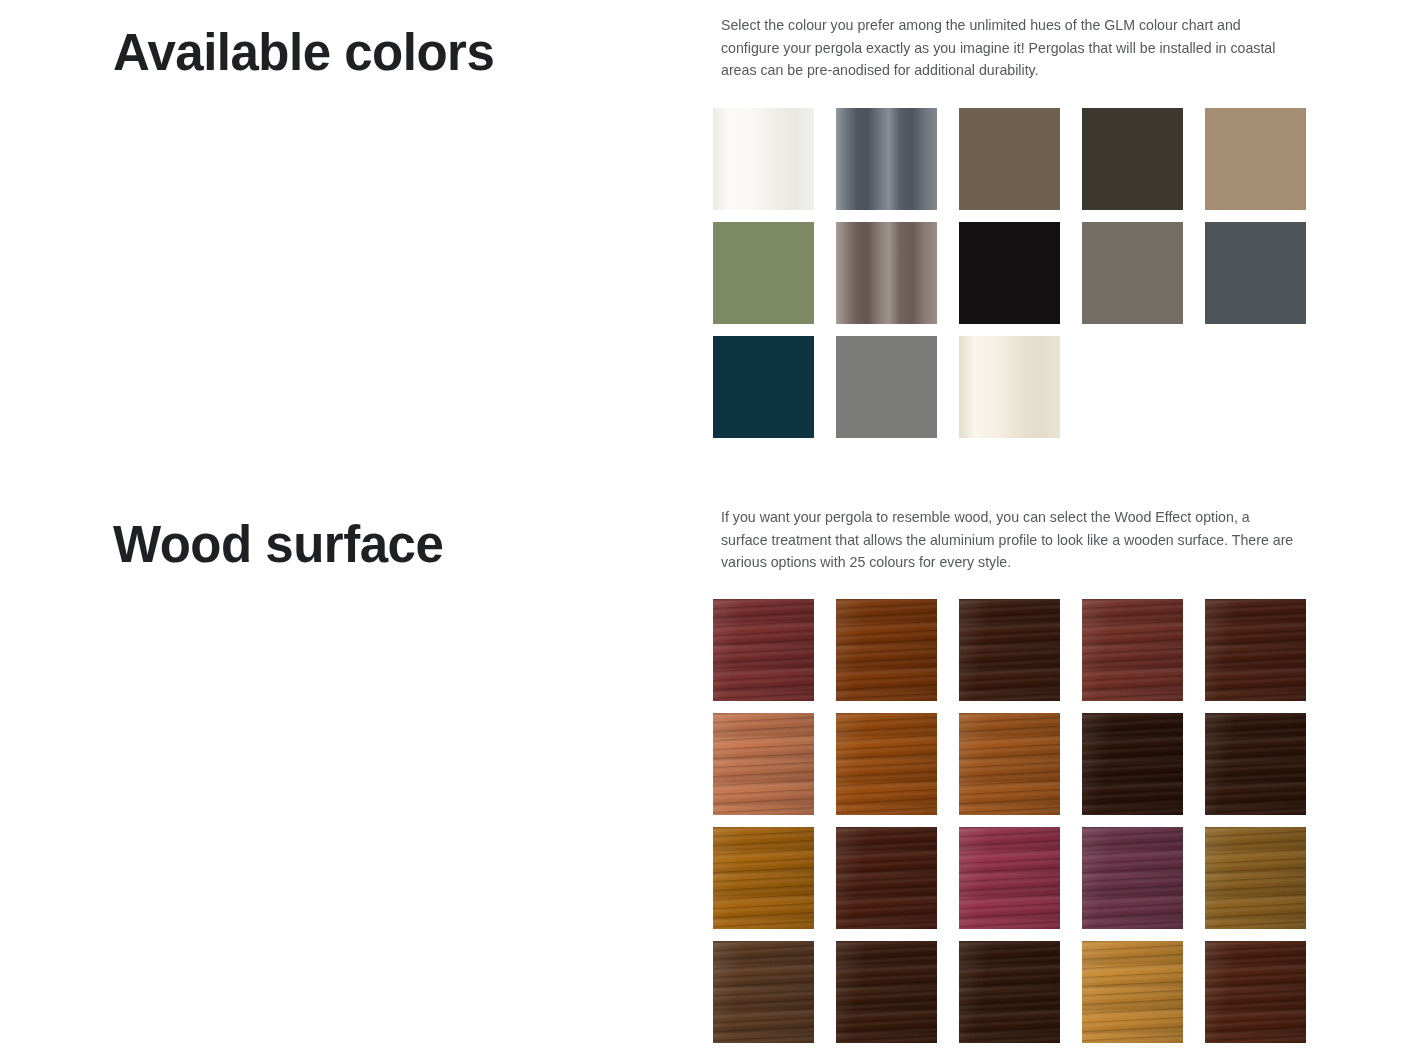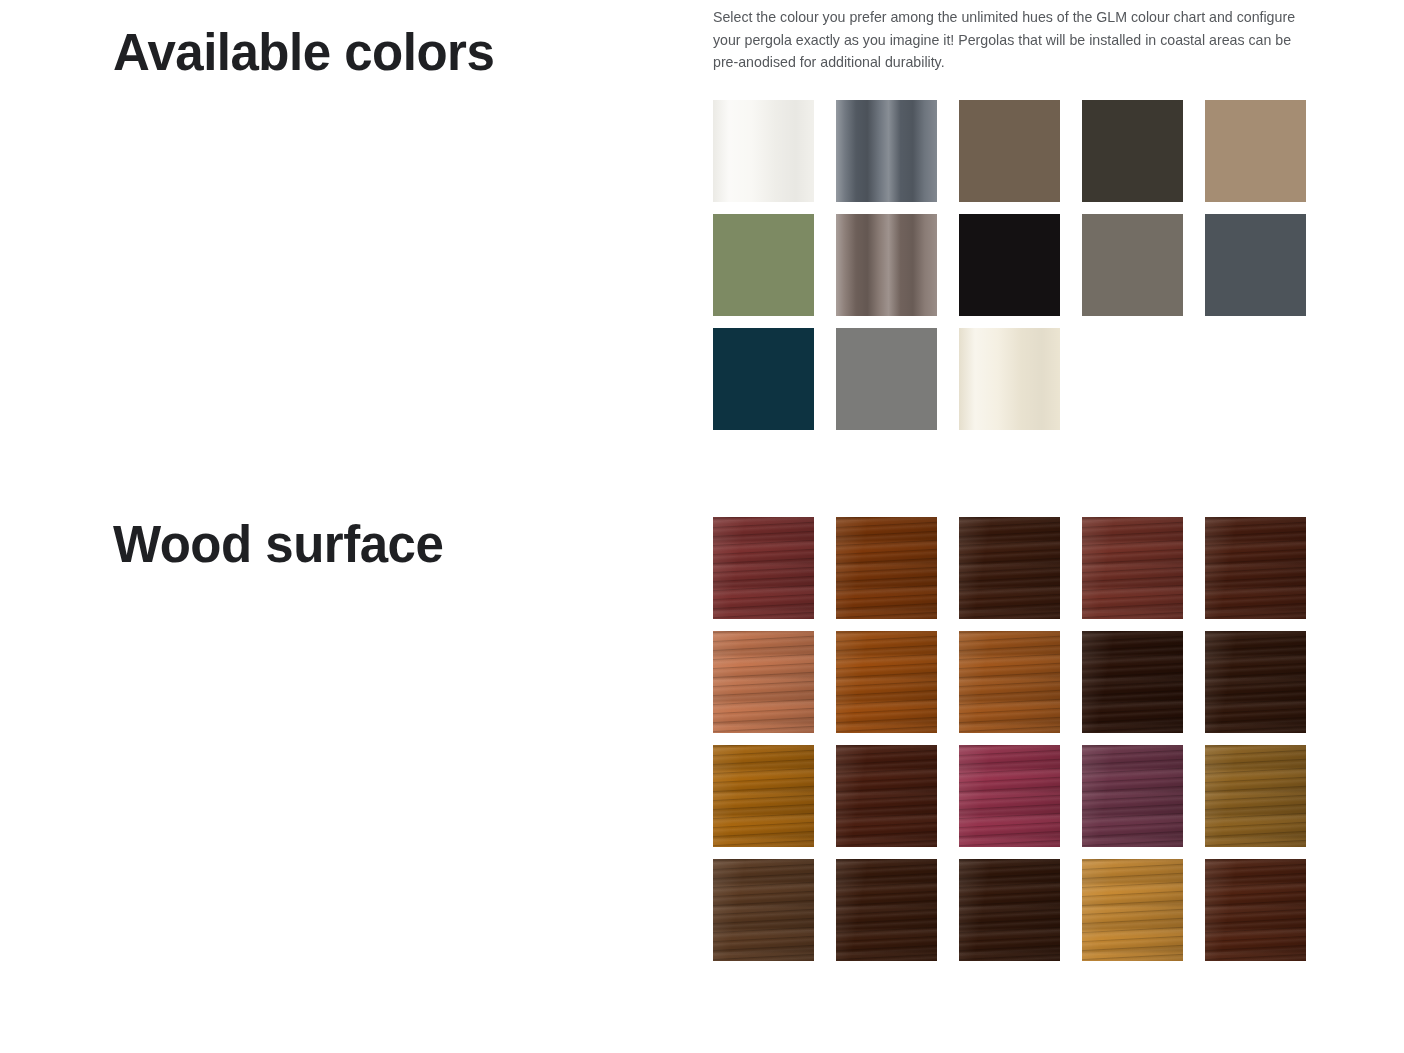--- a/index.html
+++ b/index.html
@@ -45,21 +45,21 @@
   }
 
   .section-body {
     position: absolute;
     left: 713px;
     top: 0;
     width: 594px;
   }
 
   .section-desc {
-    margin: 0;
+    margin: 8px;
     padding-top: 6px;
     font-size: 14.2px;
     line-height: 22.5px;
     color: #55585c;
     font-family: "Liberation Sans", sans-serif;
   }
 
   
   .swatch-grid {
     display: grid;
@@ -195,20 +195,21 @@
           <div class="swatch gloss" title="ivory-cream-gloss" style="background-color: rgb(240, 233, 214);">
             <div class="sheen"></div>
           </div>
         </div>
     </div>
   </section>
 
   <section class="section" id="section-wood">
     <h2 class="section-heading">Wood surface</h2>
     <div class="section-body">
+      <p class="section-desc">If you want your pergola to resemble wood, you can select the Wood Effect option, a surface treatment that allows the aluminium profile to look like a wooden surface. There are various options with 25 colours for every style.</p>
       <div class="swatch-grid" id="wood-grid">
           <div class="swatch wood" title="mahogany-red" style="background-color: rgb(123, 47, 46);">
             <div class="grain"></div>
             <div class="shade"></div>
           </div>
           <div class="swatch wood" title="chestnut-brown" style="background-color: rgb(125, 55, 9);">
             <div class="grain"></div>
             <div class="shade"></div>
           </div>
           <div class="swatch wood" title="dark-walnut" style="background-color: rgb(60, 27, 13);">

